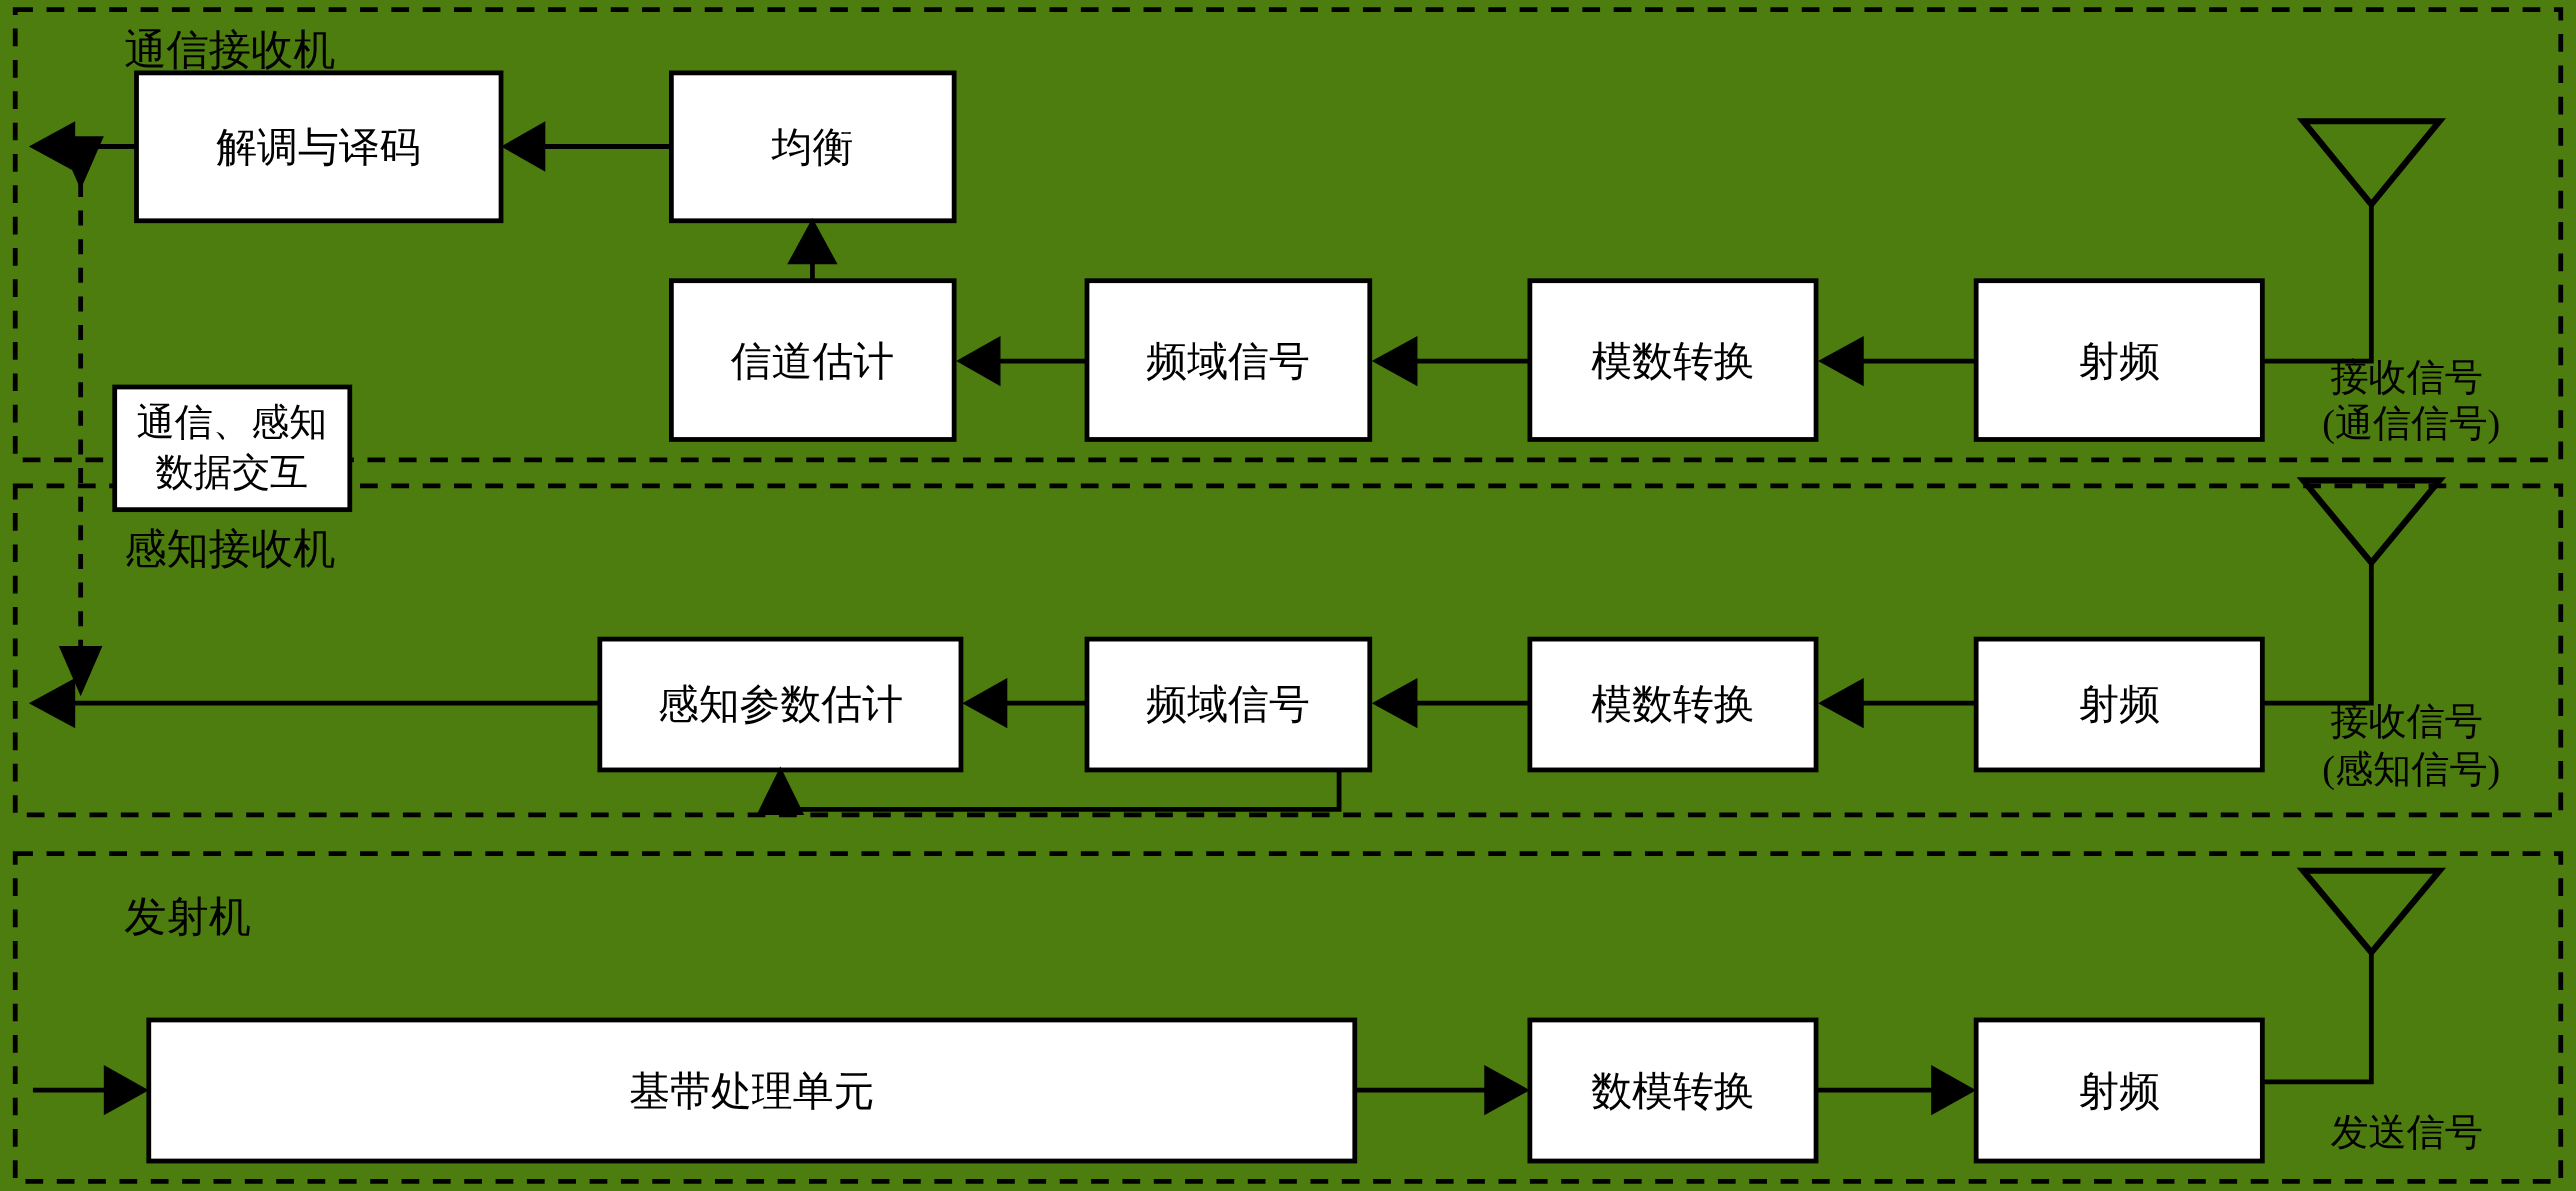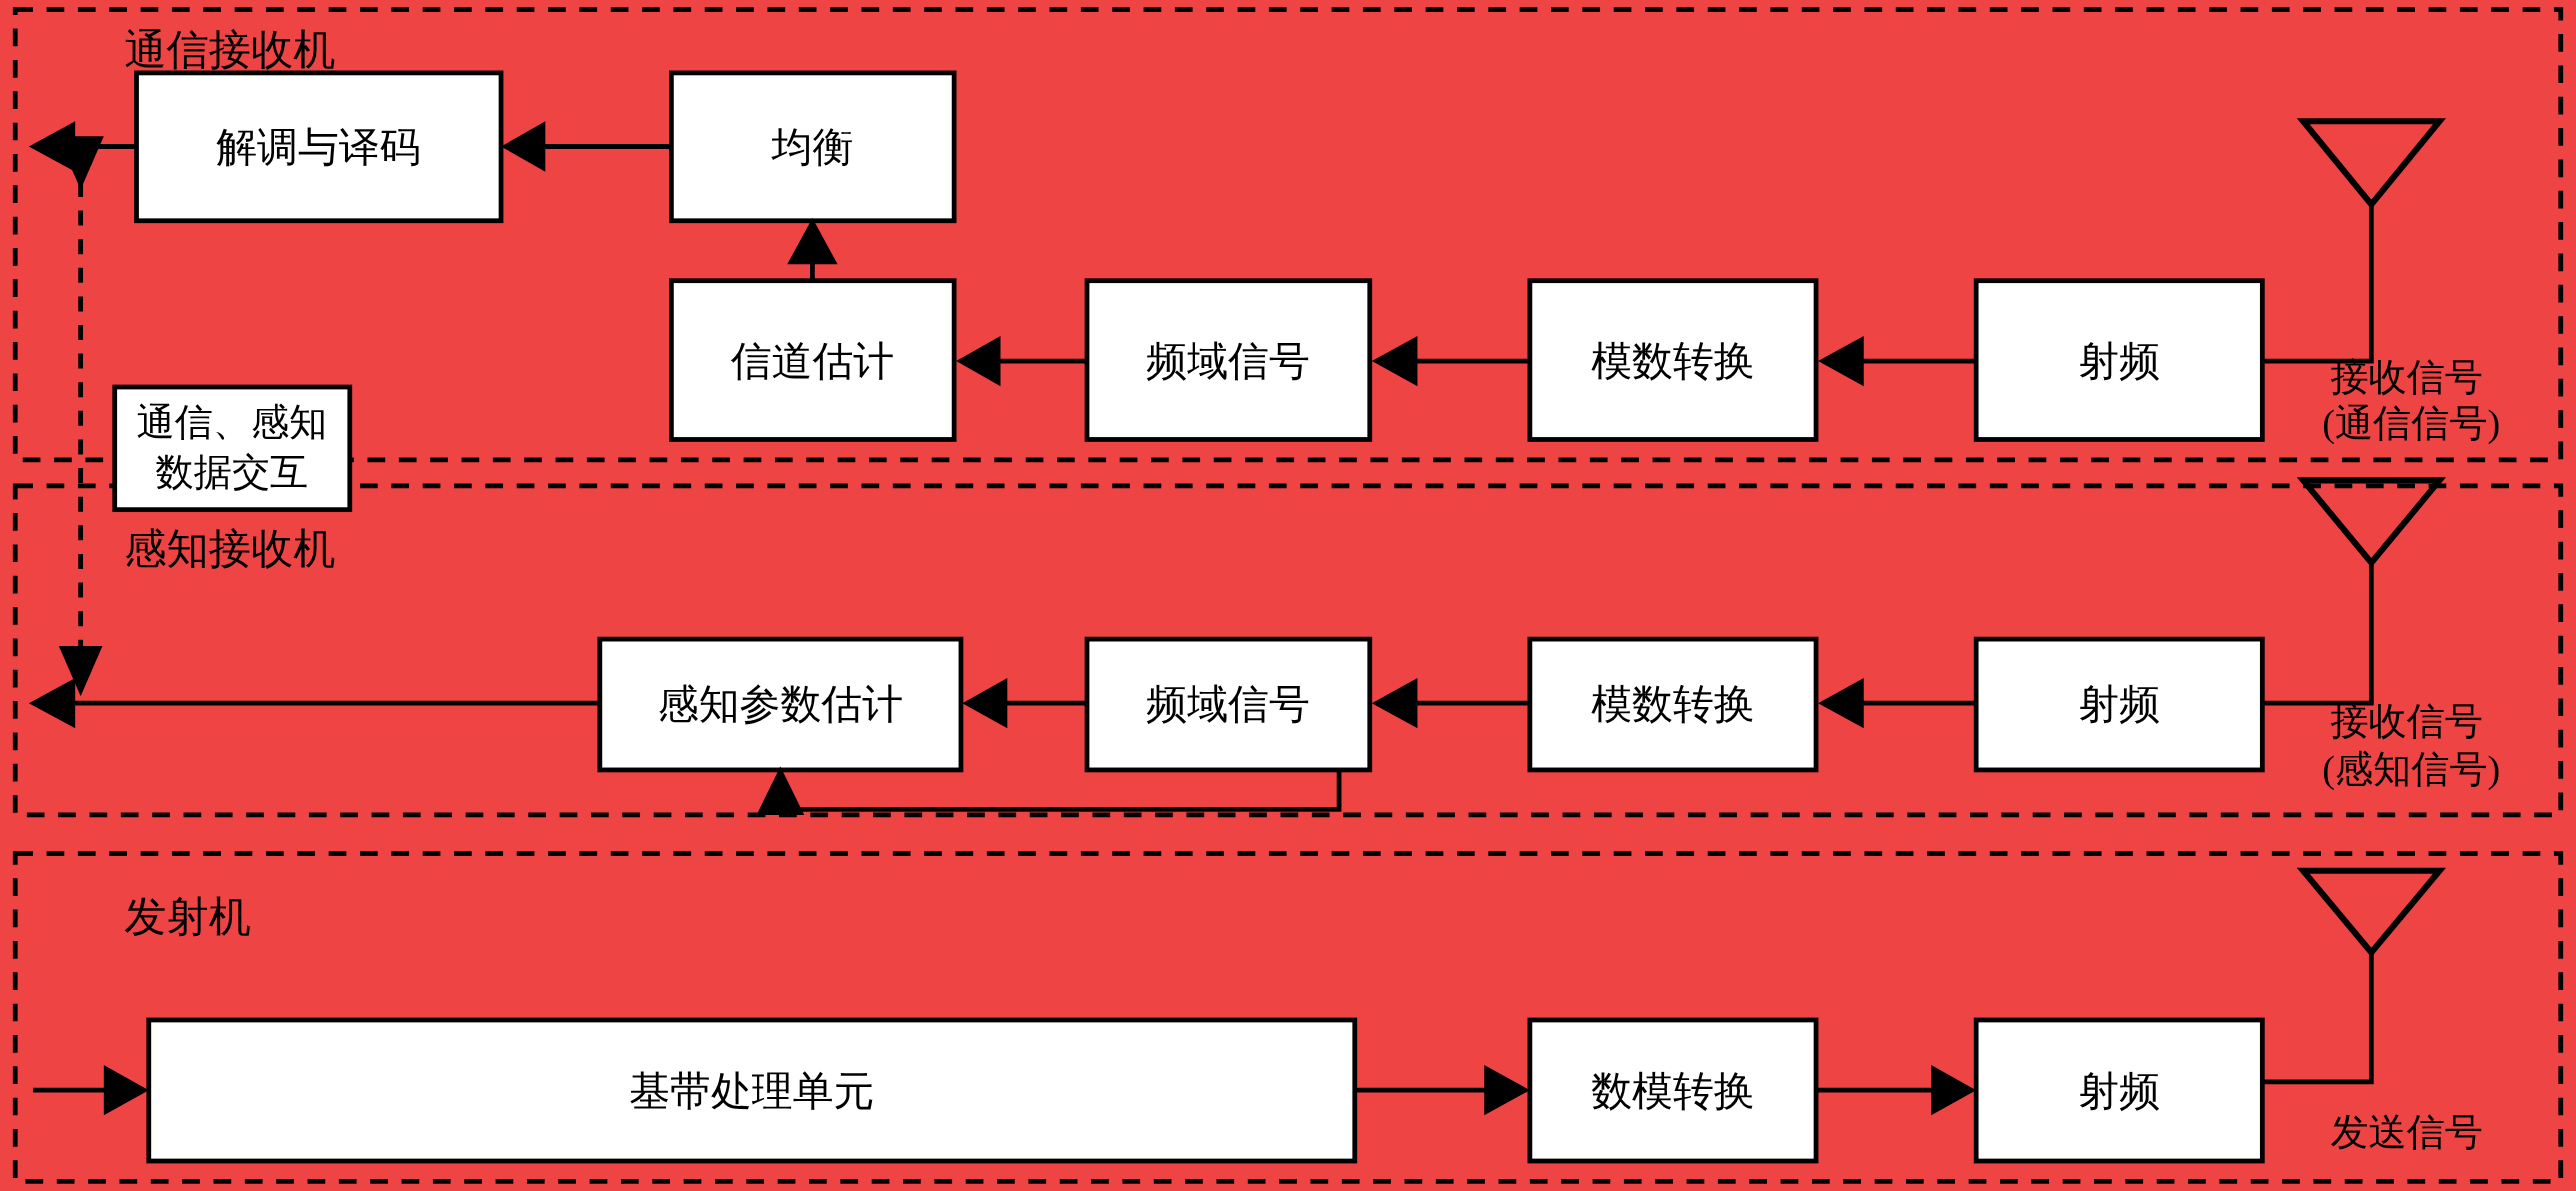--- a/index.html
+++ b/index.html
@@ -1,17 +1,17 @@
 <!DOCTYPE html>
 <html style="font-size:11px"><head>
 <meta charset="utf-8">
 <style>
   html,body{margin:0;padding:0;background:#ffffff;}
   body{width:2576px;height:1191px;font-family:"Liberation Serif","DejaVu Serif",serif;}
-  #stage{position:relative;width:2576px;height:1191px;overflow:hidden;background:#ef4444;}
+  #stage{position:relative;width:2576px;height:1191px;overflow:hidden;background:#4d7c0f;}
   svg#diagram{position:absolute;left:0;top:0;width:2576px;height:1191px;display:block;}
   .blk-rect{fill:#ffffff;stroke:#000000;stroke-width:7;}
   .region{fill:none;stroke:#000000;stroke-width:7;stroke-dasharray:26 20;}
   .wire{stroke:#000000;stroke-width:7;fill:none;stroke-linecap:butt;}
   .wire-dash{stroke:#000000;stroke-width:7;fill:none;stroke-dasharray:22 20;}
   .ant{stroke:#000000;stroke-width:9;fill:none;stroke-linejoin:miter;}
   .arrowhead{fill:#000000;stroke:none;}
   .blk-label{font-size:60px;fill:#000;text-anchor:middle;dominant-baseline:central;font-family:"Liberation Serif","DejaVu Serif",serif;}
   .blk-label2{font-size:56px;fill:#000;text-anchor:middle;font-family:"Liberation Serif","DejaVu Serif",serif;}
   .region-title{font-size:62px;fill:#000;text-anchor:start;dominant-baseline:central;font-family:"Liberation Serif","DejaVu Serif",serif;}

